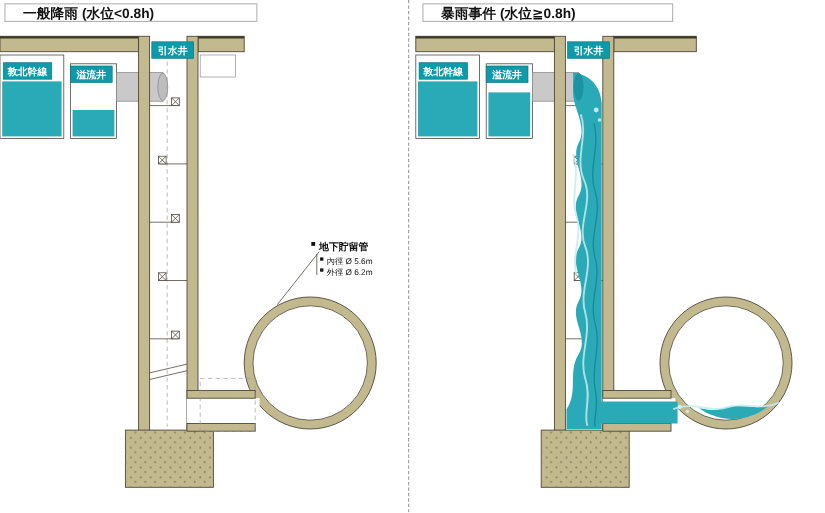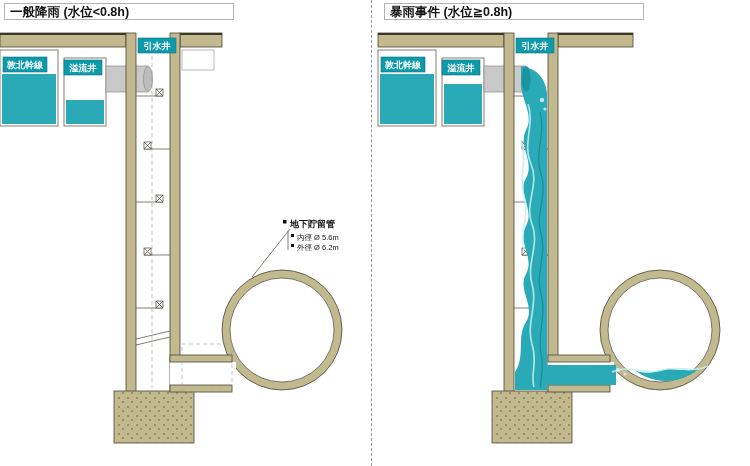--- a/index.html
+++ b/index.html
@@ -4,21 +4,21 @@
 <style>
   html,body{margin:0;padding:0;background:#fff;}
   .canvas{
     position:relative;width:750px;height:466px;background:#fff;overflow:hidden;
     font-family:"Liberation Sans","DejaVu Sans",sans-serif;
   }
   .panel-svg{position:absolute;top:0;}
   .panel-title{
     position:absolute;top:3px;height:17px;line-height:17px;
     font-size:12.5px;font-weight:bold;color:#111;
-    border:1px solid #b3b3b3;background:#fff;padding-left:5px;box-sizing:border-box;
+    border:1px solid #b3b3b3;background:#fff;padding-left:16px;box-sizing:border-box;
   }
   .divider{
     position:absolute;left:371px;top:0;width:0;height:466px;
     border-left:1px dashed #9a9a9a;
   }
   
   .g  {fill:#c3b98e;stroke:#4a4538;stroke-width:.8;}
   .wh {fill:#ffffff;stroke:#4a4538;stroke-width:.7;}
   .ln {stroke:#4a4538;stroke-width:.7;fill:none;}
   .hv {stroke:#3d3828;stroke-width:2;fill:none;}
@@ -245,16 +245,16 @@
         <text class="lbltxt" x="83" y="71">溢流井</text>
       </g>
       <g>
         <rect class="lblbox" x="138" y="38" width="38" height="15"></rect>
         <text class="lbltxt" x="157" y="49">引水井</text>
       </g>
     </g>
   </svg>
 
   <div class="panel-title" style="left:4px;width:230px">一般降雨 (水位&lt;0.8h)</div>
-  <div class="panel-title" style="left:384px;width:260px">暴雨事件 (水位≧0.8h)</div>
+  <div class="panel-title" style="left:384px;width:228px">暴雨事件 (水位≧0.8h)</div>
 
   <div class="divider"></div>
 </div>
 
 </body></html>

